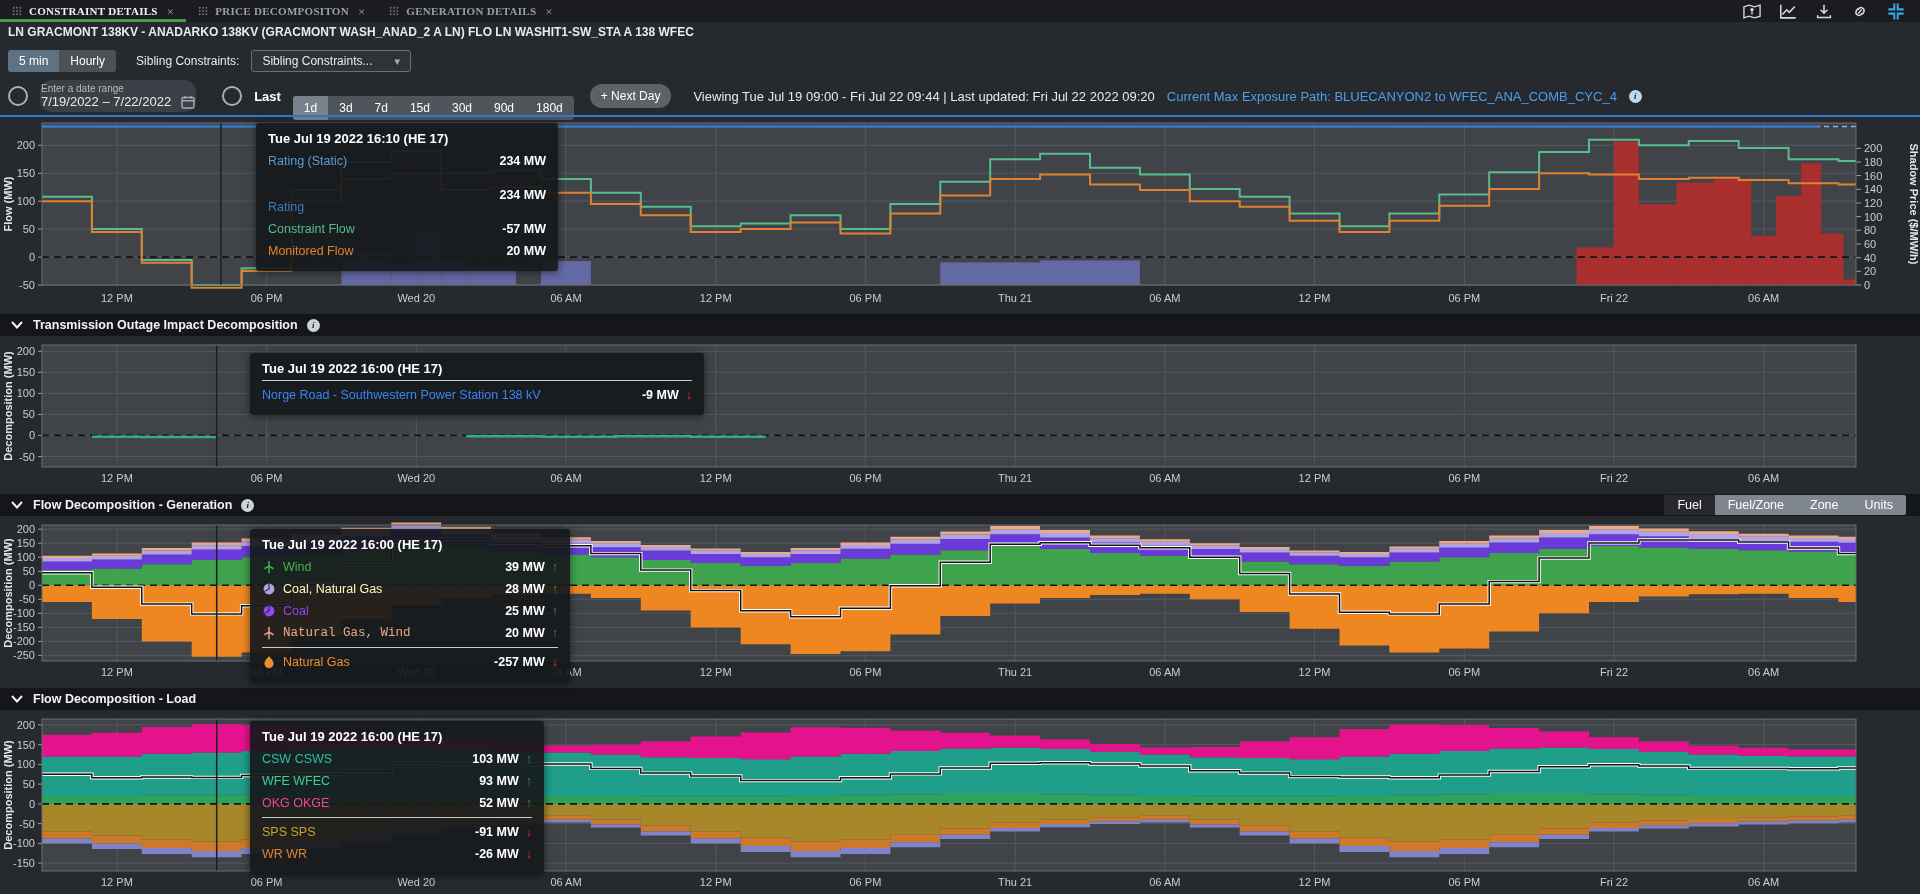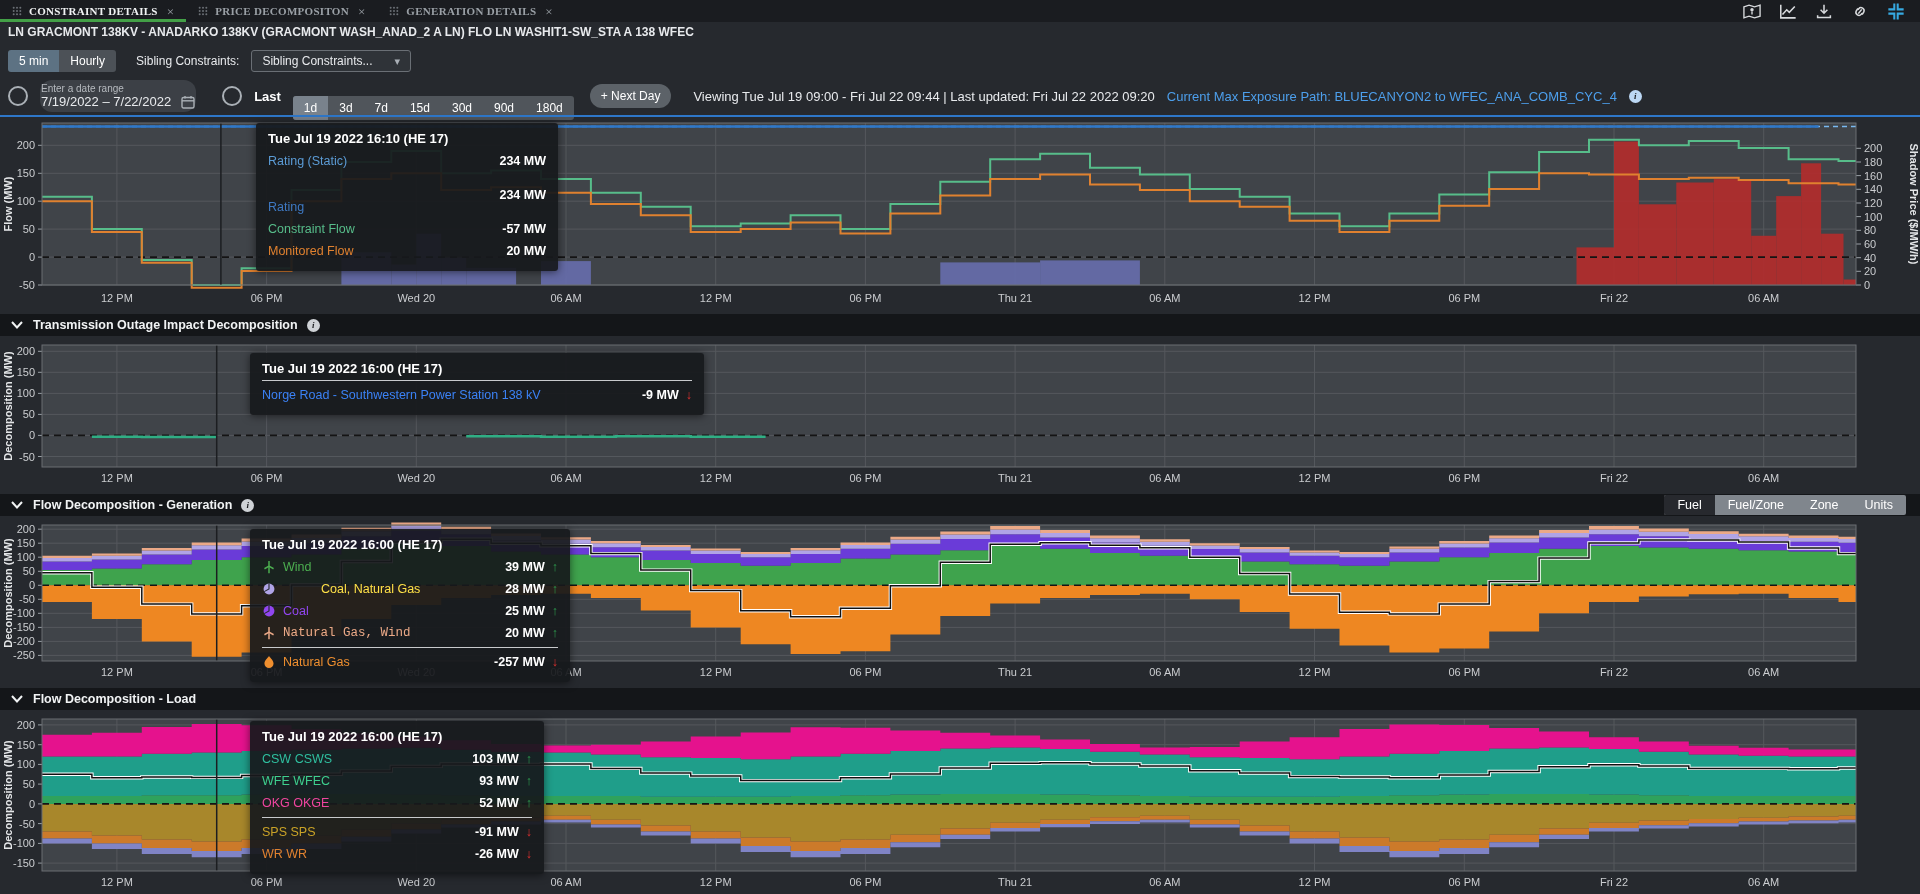--- a/index.html
+++ b/index.html
@@ -474,21 +474,21 @@
         <span class="tt-value">39 MW</span>
         <span class="tt-arrow-up">↑</span>
       </div>
       <div class="tt-row">
         <span style="display:inline-flex;">
           <svg width="14" height="14" viewBox="0 0 16 16">
             <circle cx="8" cy="8" r="6.2" fill="#b0a4e6"></circle>
             <path d="M8 1.8 V8 L2.5 11" stroke="#26292e" stroke-width="1.3" fill="none"></path>
           </svg>
         </span>
-        <span class="tt-label" style="color:#fde047;margin-left:38px;">Coal, Natural Gas</span>
+        <span class="tt-label" style="color:#fef9c3;">Coal, Natural Gas</span>
         <span class="tt-value">28 MW</span>
         <span class="tt-arrow-up">↑</span>
       </div>
       <div class="tt-row">
         <span style="display:inline-flex;">
           <svg width="14" height="14" viewBox="0 0 16 16">
             <circle cx="8" cy="8" r="6.2" fill="#9146f0"></circle>
             <path d="M8 1.8 V8 L2.5 11" stroke="#26292e" stroke-width="1.3" fill="none"></path>
           </svg>
         </span>

